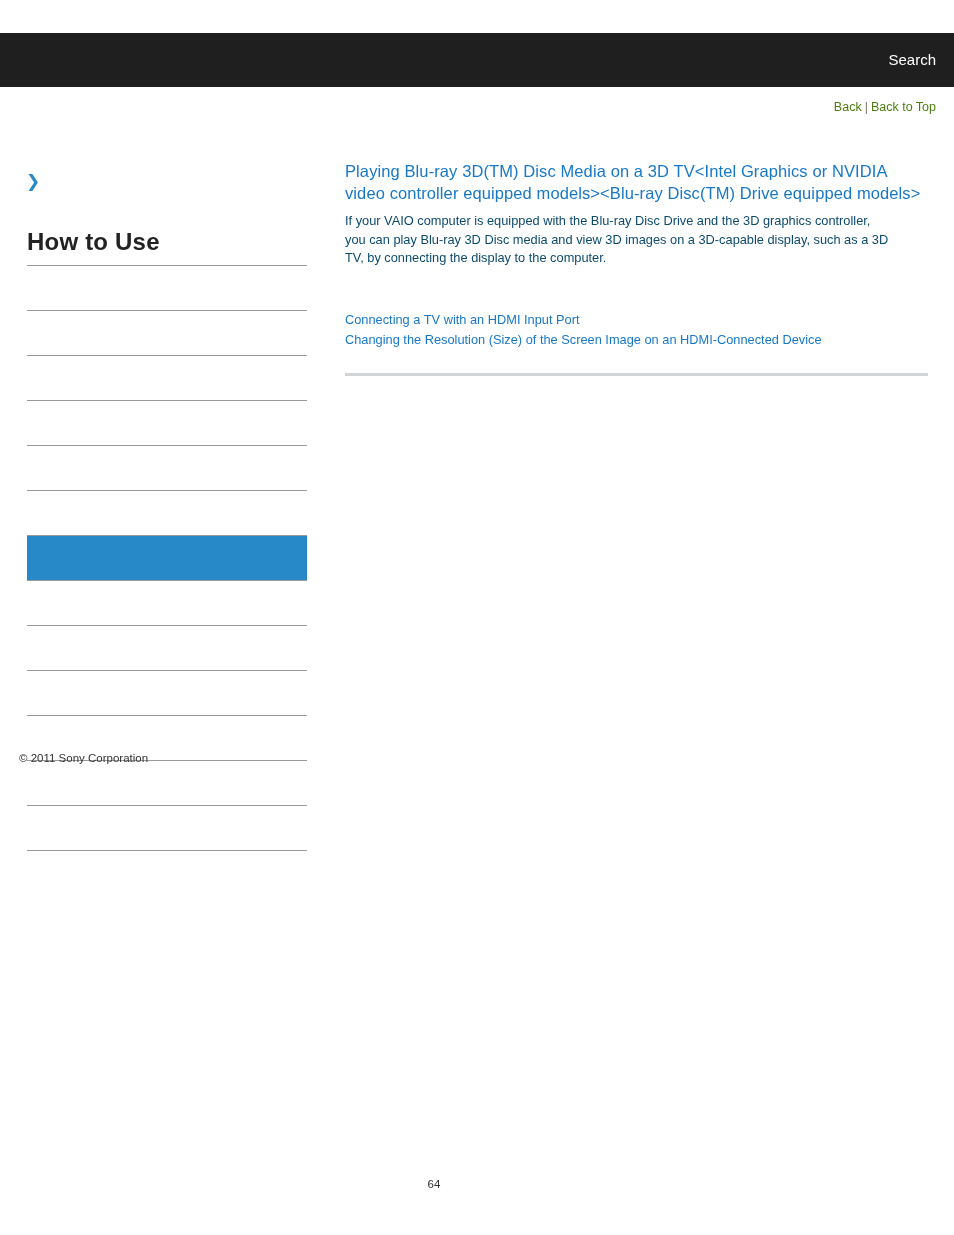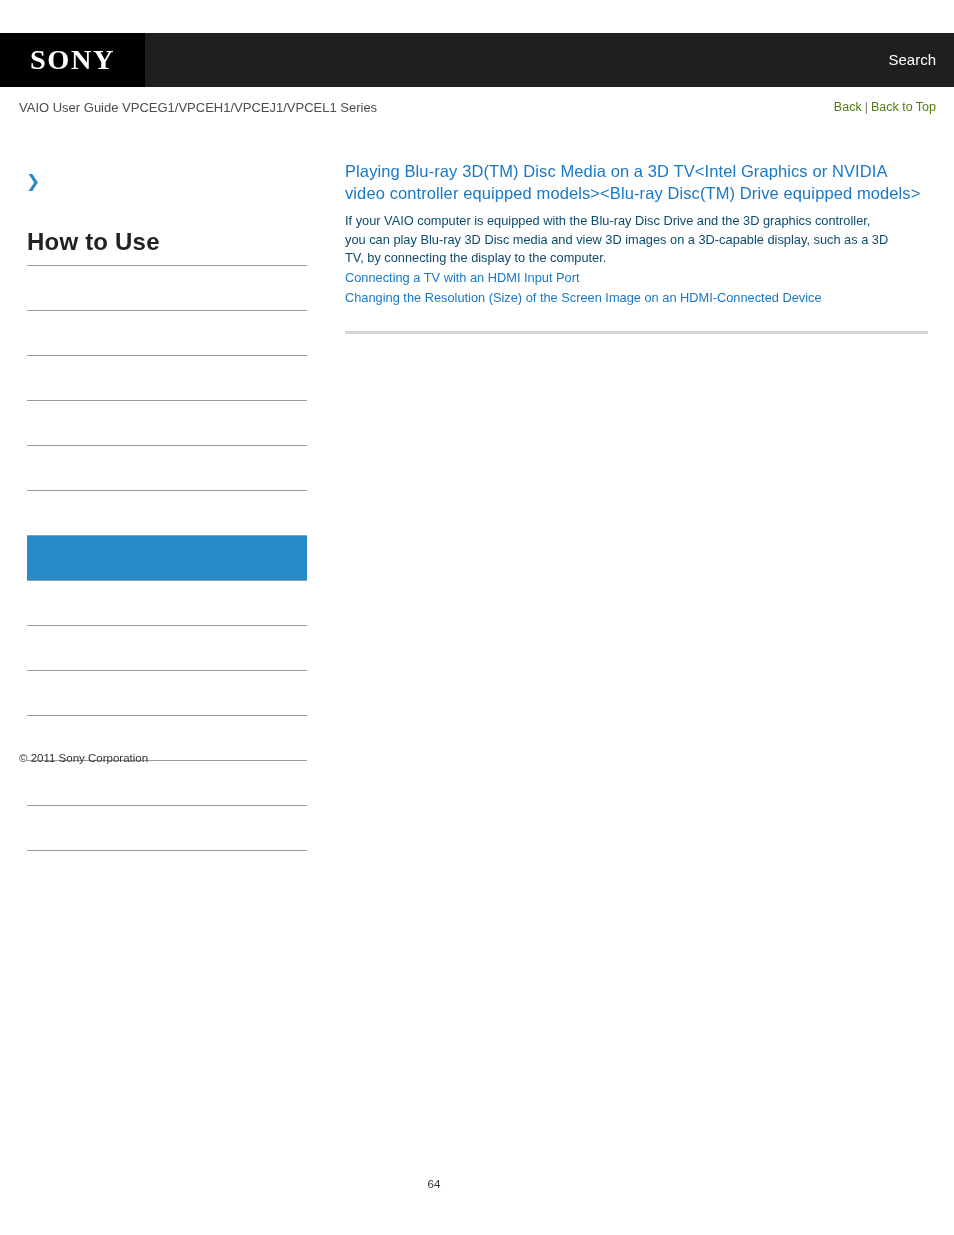--- a/index.html
+++ b/index.html
@@ -177,20 +177,21 @@
   }
   .content-title a { color: #1878c8; text-decoration: none; cursor: pointer; text-align: center; }
   .content-body {
     margin: 8px 0 0 0;
     font-size: 12.8px;
     line-height: 18.5px;
     color: #0c4a6e;
     width: 545px;
   }
   .related-links {
+    margin-top: 42px;
   }
   .related-links a {
     display: block;
     color: #1878c8;
     font-size: 12.8px;
     line-height: 20px;
     text-decoration: none;
     cursor: pointer;
   }
   .content-rule {
@@ -208,28 +209,24 @@
     width: 868px;
     text-align: center;
     font-size: 11.5px;
     color: #333333;
   }
 </style>
 </head>
 <body>
 
 <div class="header-bar">
-  <div class="logo-box">
-    <span class="logo-text">SONY</span>
-  </div>
   <a class="search-link">Search</a>
 </div>
 
 <div class="subbar">
-  <div class="guide-title">VAIO User Guide VPCEG1/VPCEH1/VPCEJ1/VPCEL1 Series</div>
   <div class="subbar-links">
     <a>Back</a><span class="sep">|</span><a>Back to Top</a>
   </div>
 </div>
 
 <div class="sidebar">
   <span class="crumb-arrow">❯</span>
   <h1 class="nav-title">How to Use</h1>
   <ul class="nav-list" id="nav-list">
       <li class="nav-item">

